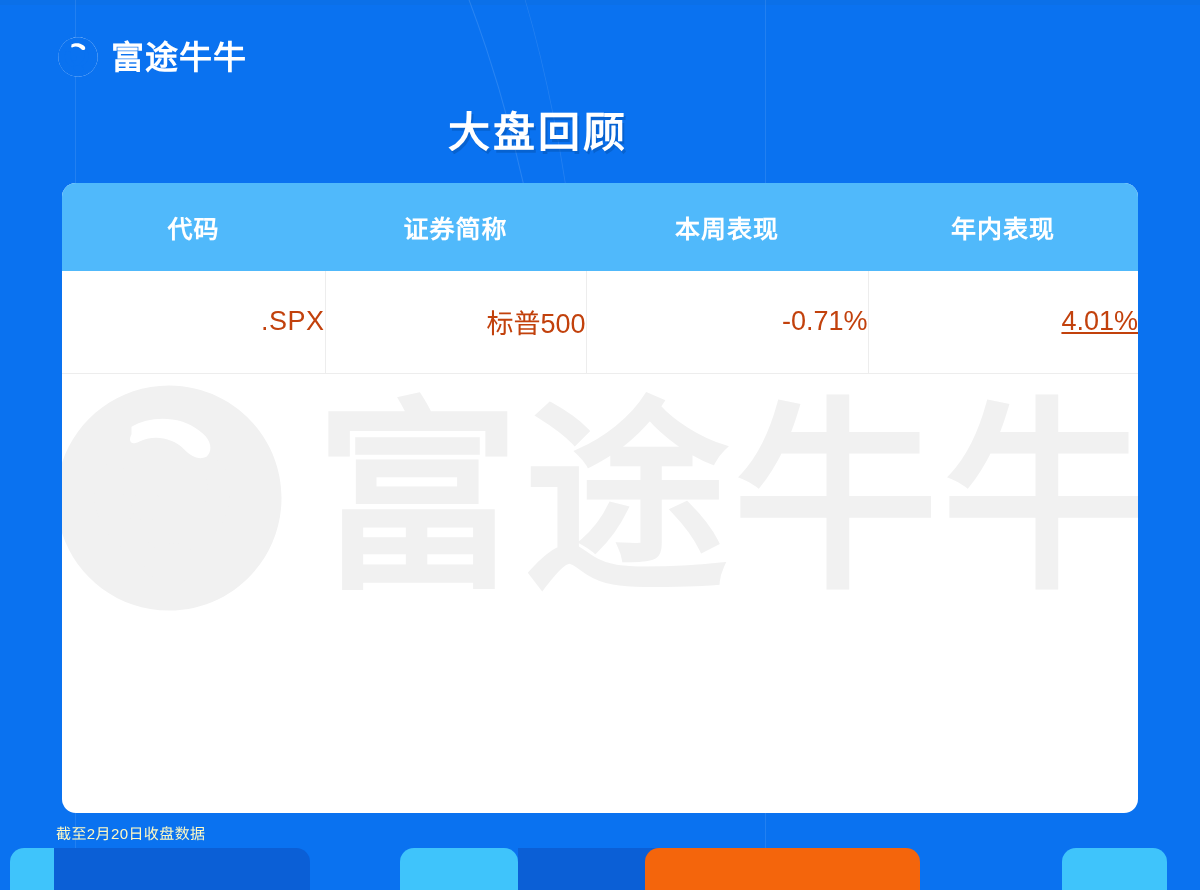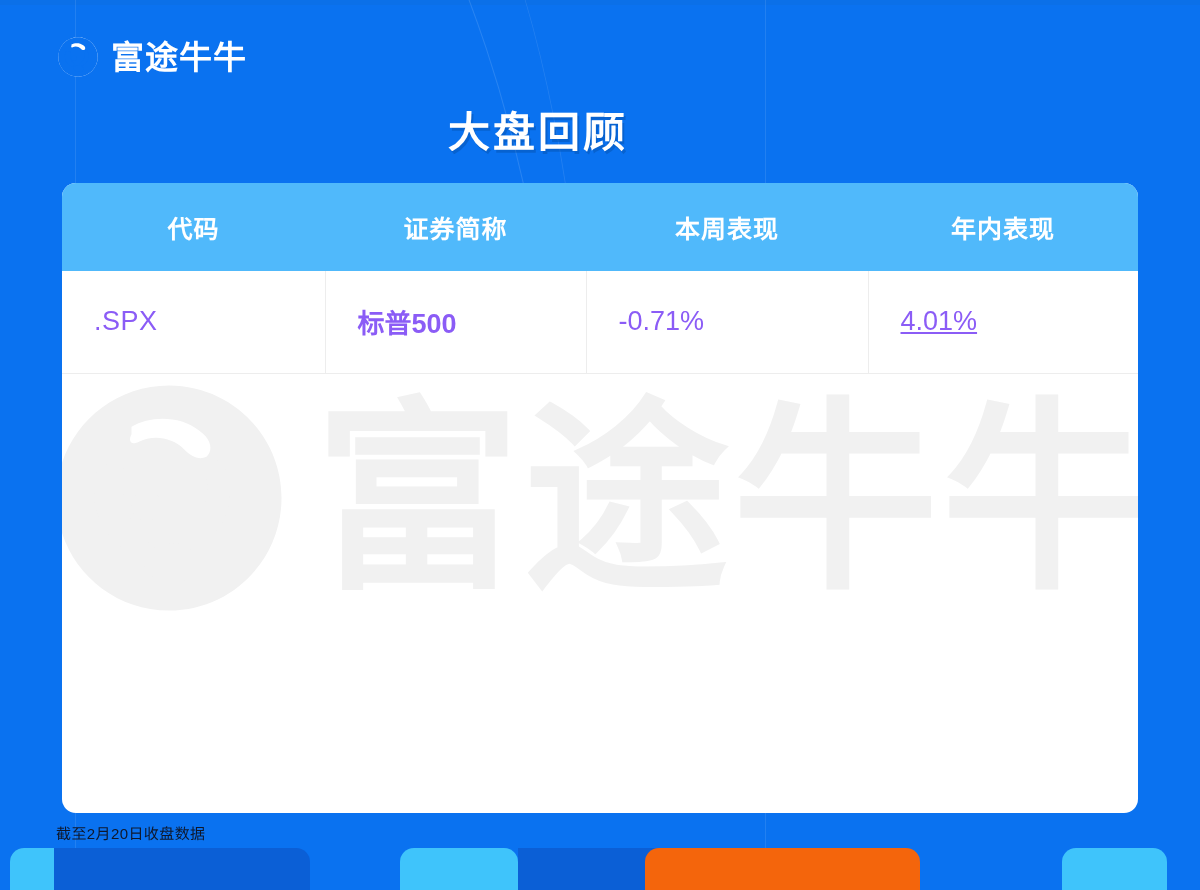--- a/index.html
+++ b/index.html
@@ -121,39 +121,39 @@
     font-weight:700;
     letter-spacing:1px;
     text-align:center;
     vertical-align:middle;
     border:none;
     margin-left:24px;
   }
 
   .tbl tbody td {
     height:102px;
-    text-align:left;
+    text-align:right;
     vertical-align:middle;
     font-size:27px;
-    color:#8b5cf6;
+    color:#c2410c;
     border-bottom:1px solid #ededed;
     border-right:1px solid #ededed;
     background:transparent;
     padding-left:32px;
   }
   .tbl tbody td:last-child { border-right:none;text-decoration:underline; }
   .tbl tbody tr:last-child td { border-bottom:1px solid #ededed; }
 
-  .tbl tbody td.col-name { font-weight:700; }
+  .tbl tbody td.col-name { font-weight:400; }
   .tbl tbody td.col-code { letter-spacing:.5px; }
 
   
   .footnote {
     position:absolute; left:56px; top:822px;
-    color:#0f172a;
+    color:#fef9c3;
     font-size:15px;
     letter-spacing:.4px;
   }
 
   
   .bottom-bar {
     position:absolute; left:0; bottom:0; width:1200px; height:42px;
     background:#0a72f0;
     overflow:hidden;
   }

